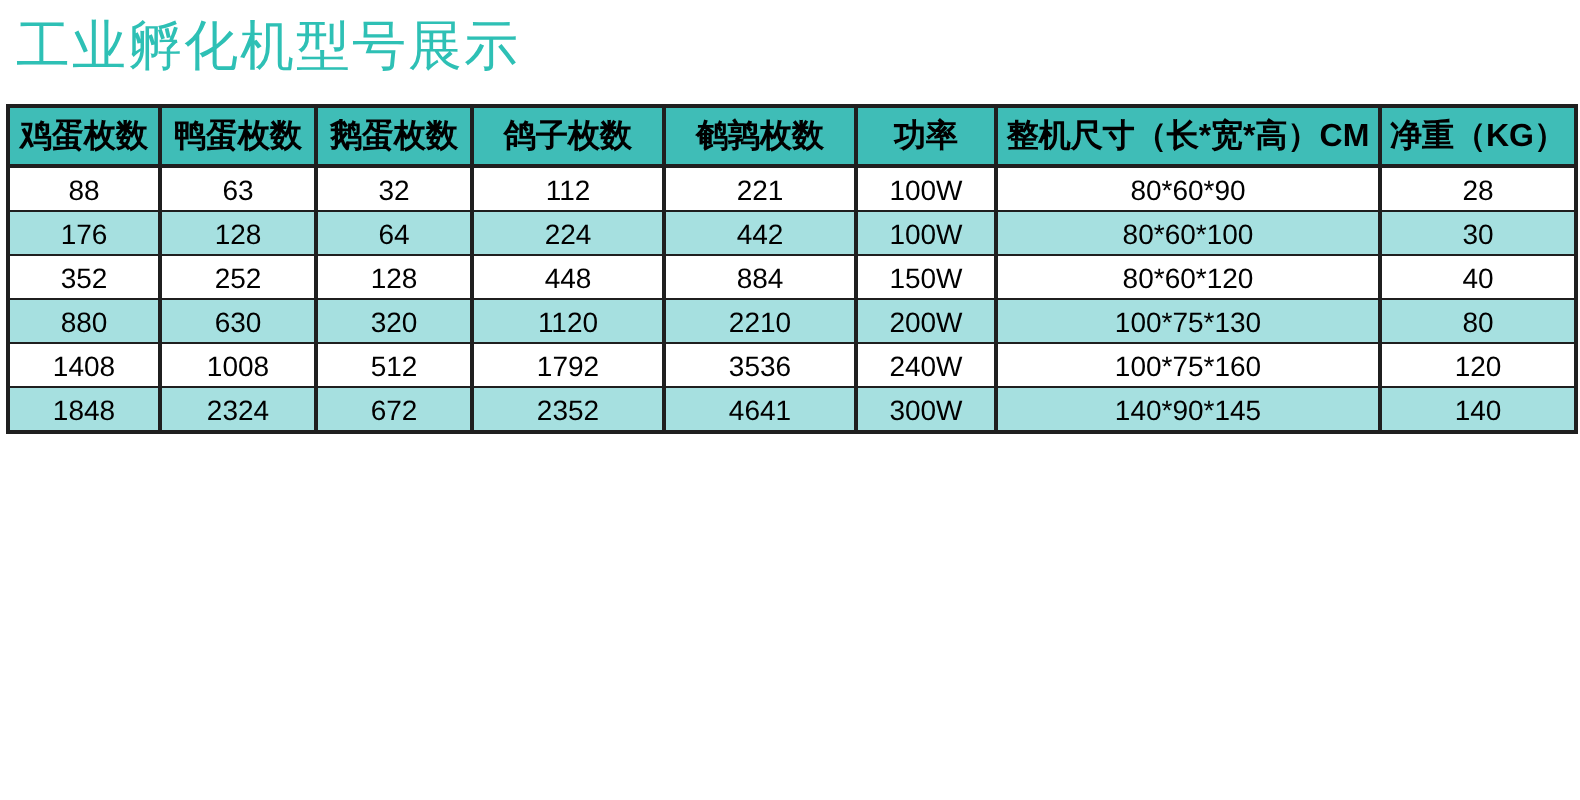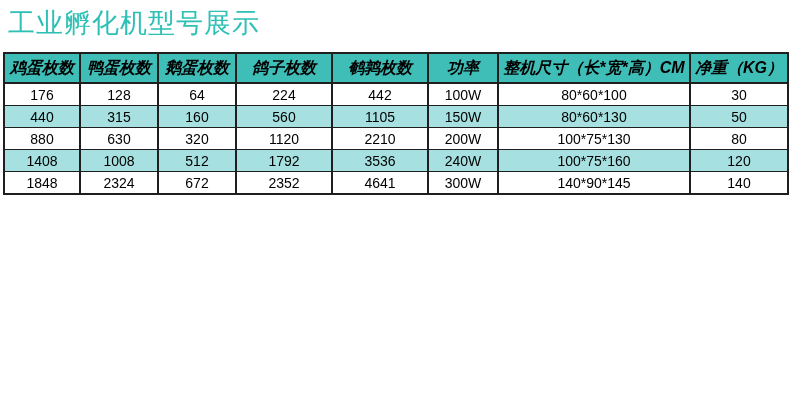--- a/index.html
+++ b/index.html
@@ -43,21 +43,20 @@
     height: 28px;
     padding: 0 2px;
     text-align: center;
     vertical-align: middle;
     border-left: 2px solid #1f1f1f;
     border-right: 2px solid #1f1f1f;
     border-top: 2px solid #1f1f1f;
     border-bottom: 2px solid #1f1f1f;
     white-space: nowrap;
     overflow: hidden;
-    font-style: italic;
   }
   table.spec-table td {
     color: #000000;
     font-size: 14px;
     height: 21px;
     padding: 0 2px;
     text-align: center;
     vertical-align: middle;
     border-left: 2px solid #1f1f1f;
     border-right: 2px solid #1f1f1f;
@@ -95,38 +94,48 @@
           <th>鹅蛋枚数</th>
           <th>鸽子枚数</th>
           <th>鹌鹑枚数</th>
           <th>功率</th>
           <th>整机尺寸（长*宽*高）CM</th>
           <th>净重（KG）</th>
         </tr>
       </thead>
     <tbody>
         <tr>
+          <td>88</td>
+          <td>63</td>
+          <td>32</td>
+          <td>112</td>
+          <td>221</td>
+          <td>100W</td>
+          <td>80*60*90</td>
+          <td>28</td>
+        </tr>
+        <tr>
           <td>176</td>
           <td>128</td>
           <td>64</td>
           <td>224</td>
           <td>442</td>
           <td>100W</td>
           <td>80*60*100</td>
           <td>30</td>
         </tr>
         <tr>
-          <td>440</td>
-          <td>315</td>
-          <td>160</td>
-          <td>560</td>
-          <td>1105</td>
+          <td>352</td>
+          <td>252</td>
+          <td>128</td>
+          <td>448</td>
+          <td>884</td>
           <td>150W</td>
-          <td>80*60*130</td>
-          <td>50</td>
+          <td>80*60*120</td>
+          <td>40</td>
         </tr>
         <tr>
           <td>880</td>
           <td>630</td>
           <td>320</td>
           <td>1120</td>
           <td>2210</td>
           <td>200W</td>
           <td>100*75*130</td>
           <td>80</td>

